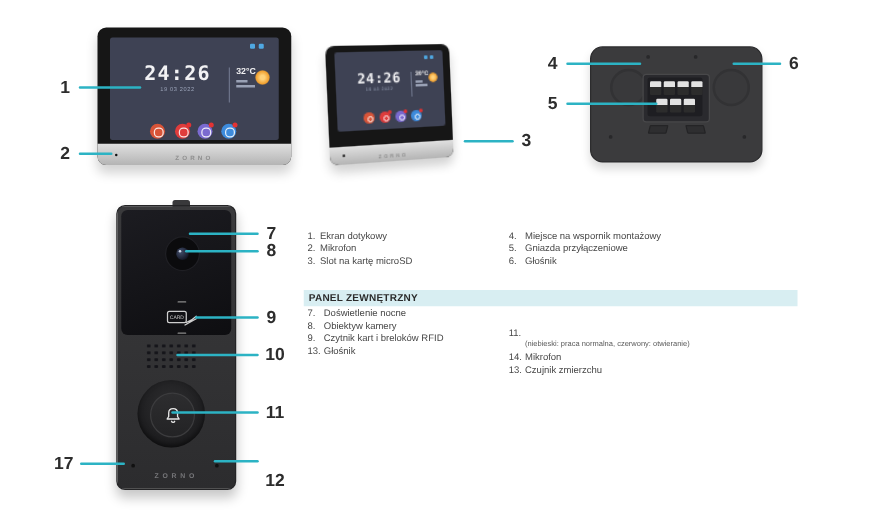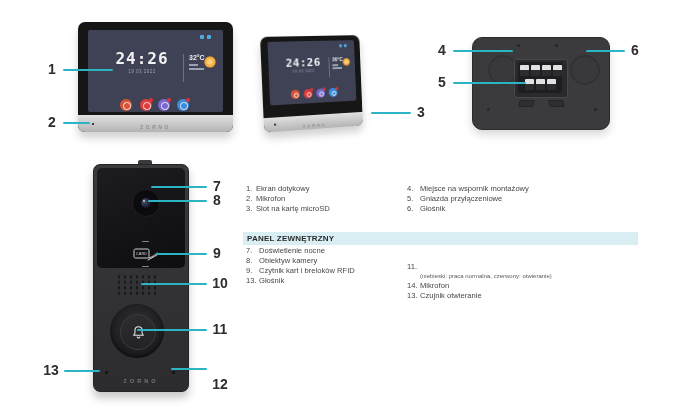--- a/index.html
+++ b/index.html
@@ -207,21 +207,21 @@
   <div class="cnum" style="left:421px;top:112px;">3</div>
   <div class="cnum" style="left:442px;top:50px;">4</div>
   <div class="cnum" style="left:442px;top:82px;">5</div>
   <div class="cnum" style="left:635px;top:50px;">6</div>
   <div class="cnum" style="left:217px;top:186px;">7</div>
   <div class="cnum" style="left:217px;top:200px;">8</div>
   <div class="cnum" style="left:217px;top:253px;">9</div>
   <div class="cnum" style="left:220px;top:283px;">10</div>
   <div class="cnum" style="left:220px;top:329px;">11</div>
   <div class="cnum" style="left:220px;top:384px;">12</div>
-  <div class="cnum" style="left:51px;top:370px;">13</div>
+  <div class="cnum" style="left:51px;top:370px;">17</div>
 
   <div class="lcol" style="left:246px;top:184px;width:155px;">
     <div class="li">
         <span class="num" style="width:10px;">1.</span>
         <span>Ekran dotykowy</span>
       </div>
     <div class="li">
         <span class="num" style="width:10px;">2.</span>
         <span>Mikrofon</span>
       </div>
@@ -270,17 +270,17 @@
     <div class="li">
         <span class="num">11.</span>
       </div>
     <div class="note">(niebieski: praca normalna, czerwony: otwieranie)</div>
     <div class="li">
         <span class="num">14.</span>
         <span>Mikrofon</span>
       </div>
     <div class="li">
         <span class="num">13.</span>
-        <span>Czujnik otwieranie</span>
+        <span>Czujnik zmierzchu</span>
       </div>
   </div>
 
 </div>
 
 </body></html>

